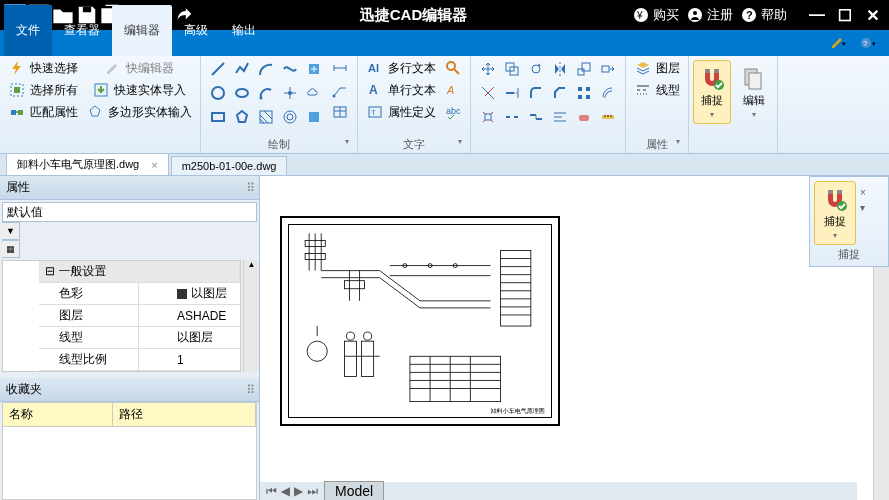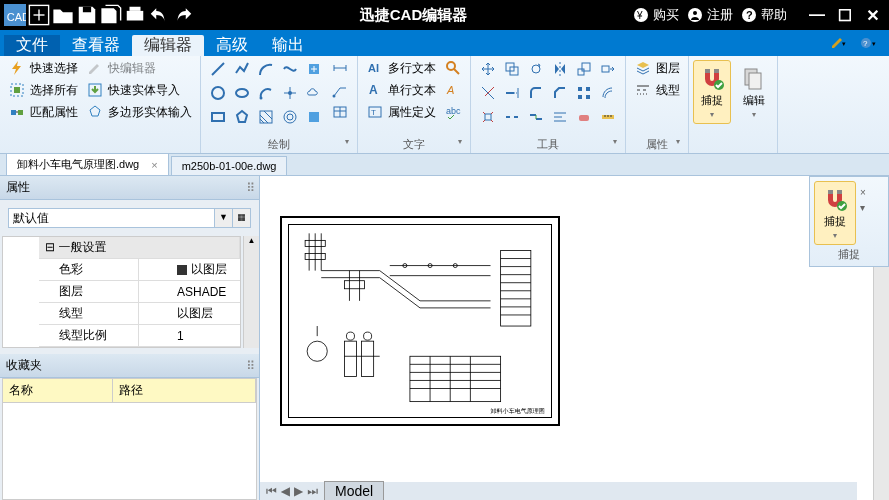--- a/index.html
+++ b/index.html
@@ -10,55 +10,55 @@
 .tb-left { display: flex; gap: 2px; align-items: center; }
 .tb-icon { width: 22px; height: 22px; display: flex; align-items: center; justify-content: center; cursor: pointer; }
 .tb-title { flex: 1; text-align: center; font-size: 15px; font-weight: bold; }
 .tb-right { display: flex; gap: 8px; align-items: center; }
 .tb-link { display: flex; align-items: center; gap: 4px; cursor: pointer; font-size: 13px; }
 .tb-win { display: flex; gap: 4px; margin-left: 10px; }
 .tb-wbtn { width: 24px; height: 22px; display: flex; align-items: center; justify-content: center; cursor: pointer; font-size: 16px; font-weight: bold; }
 
 
 .menubar { height: 26px; background: #007ad1; display: flex; align-items: flex-end; padding-left: 4px; }
-.menu-tab { padding: 0 12px; color: #fff; cursor: pointer; font-size: 16px; }
+.menu-tab { padding: 17px 12px; color: #fff; cursor: pointer; font-size: 12px; }
 .menu-tab.file { background: #0061b0; }
 .menu-tab.active { background: #eaf3fb; color: #333; border-radius: 2px 2px 0 0; }
 .menu-right { margin-left: auto; display: flex; gap: 6px; padding-right: 8px; align-items: center; height: 100%; }
 .menu-ricon { width: 24px; height: 20px; display: flex; align-items: center; justify-content: center; cursor: pointer; }
 
 
 .ribbon { height: 98px; background: linear-gradient(#f2f8fd, #e3eef8); border-bottom: 1px solid #a9c3dc; display: flex; }
 .rgroup { border-right: 1px solid #c0d4e8; display: flex; flex-direction: column; padding: 2px 6px 0 6px; position: relative; }
 .rgroup-body { flex: 1; display: flex; gap: 4px; align-items: flex-start; }
 .rgroup-label { text-align: center; font-size: 11px; color: #555; padding: 1px 0; position: relative; }
 .rgroup-label.dd::after { content: "▾"; position: absolute; right: 2px; font-size: 8px; color: #777; }
 .rcol { display: flex; flex-direction: column; gap: 2px; }
-.ritem { display: flex; align-items: center; gap: 4px; padding: 1px 2px; cursor: pointer; white-space: nowrap; }
+.ritem { display: flex; align-items: center; gap: 4px; padding: 1px 2px; cursor: pointer; white-space: nowrap; justify-content: center; }
 .ricon { width: 18px; height: 18px; display: inline-flex; align-items: center; justify-content: center; }
 .ricon svg { width: 16px; height: 16px; }
 .rgrid { display: grid; grid-template-columns: repeat(5, 22px); grid-auto-rows: 22px; gap: 2px; }
 .rgrid .cell { display: flex; align-items: center; justify-content: center; cursor: pointer; }
 .rbig { width: 38px; display: flex; flex-direction: column; align-items: center; gap: 2px; padding: 4px 2px; cursor: pointer; border: 1px solid transparent; border-radius: 3px; }
 .rbig.active { background: #fff0c0; border: 1px solid #e8c050; }
 .rbig .lbl { font-size: 11px; text-align: center; }
 .rbig .dd { font-size: 8px; color: #777; }
 
 
 .doctabs { height: 22px; background: #d8e6f2; border-bottom: 1px solid #a9c3dc; display: flex; align-items: flex-end; padding-left: 6px; }
 .doctab { padding: 3px 10px; background: #e8f0f8; border: 1px solid #a9c3dc; border-bottom: none; margin-right: 2px; font-size: 11px; cursor: pointer; display: flex; align-items: center; gap: 12px; }
 .doctab.active { background: #fff; }
 .doctab .x { color: #888; cursor: pointer; }
 
 
 .content { display: flex; height: 324px; }
 .sidepanel { width: 260px; background: #e8eef4; border-right: 1px solid #a9c3dc; display: flex; flex-direction: column; }
 .panel-title { background: linear-gradient(#dce8f2, #c8d8e8); padding: 3px 6px; font-size: 12px; display: flex; align-items: center; border-bottom: 1px solid #a9c3dc; }
 .panel-title .grip { margin-left: auto; color: #888; letter-spacing: -2px; }
-.combo { margin: 8px; display: flex; }
+.combo { margin: 2px; display: flex; flex-direction: column; }
 .combo input { flex: 1; border: 1px solid #a9c3dc; padding: 2px 4px; font-size: 12px; }
 .combo .btn { width: 18px; border: 1px solid #a9c3dc; border-left: none; background: #eee; text-align: center; font-size: 9px; line-height: 16px; cursor: pointer; }
 .proptable { background: #fff; margin: 0 2px; border: 1px solid #ccc; padding-left: 36px; }
 .proprow { display: flex; border-bottom: 1px solid #ddd; }
 .proprow.hdr { background: #e8e8e8; }
 .proprow .c1 { width: 100px; padding: 2px 6px 2px 20px; border-right: 1px solid #ddd; }
 .proprow .c2 { flex: 1; padding: 2px 6px; display: flex; align-items: center; gap: 4px; margin-left: 32px; }
 .proprow.hdr .c1 { padding-left: 6px; }
 .scrollv { width: 16px; background: #e8e8e8; border-left: 1px solid #ccc; }
 .favtable { background: #fff; margin: 0 2px; flex: 1; border: 1px solid #ccc; }
@@ -540,21 +540,20 @@
         <div class="cell">
             <svg width="16" height="16">
               <rect x="2" y="6" width="12" height="4" fill="#e8c050"></rect>
               <line x1="5" y1="6" x2="5" y2="8" stroke="#333"></line>
               <line x1="8" y1="6" x2="8" y2="8" stroke="#333"></line>
               <line x1="11" y1="6" x2="11" y2="8" stroke="#333"></line>
             </svg>
           </div>
       </div>
     </div>
-    <div class="rgroup-label dd">工具</div>
   </div>
 
   <div class="rgroup">
     <div class="rgroup-body">
       <div class="rcol">
         <div class="ritem">
             <span class="ricon">
               <svg viewBox="0 0 16 16">
                 <path d="M8 2l6 3-6 3-6-3z" fill="#e8c050"></path>
                 <path d="M2 8l6 3 6-3" fill="none" stroke="#3070b0"></path>

